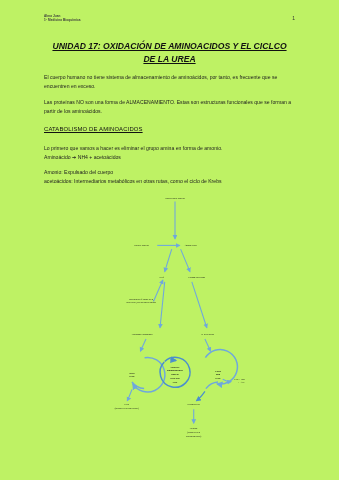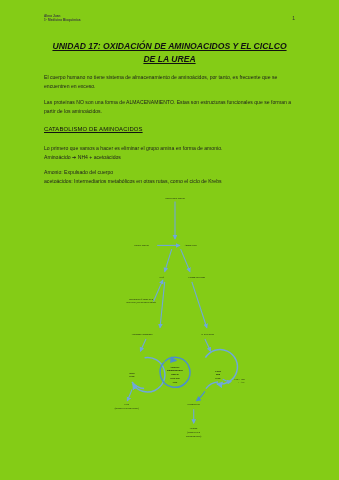--- a/index.html
+++ b/index.html
@@ -4,21 +4,21 @@
 <style>
   html,body{margin:0;padding:0;}
   body{
     width:339px;height:480px;
     background:#ffffff;
     font-family:"Liberation Sans", sans-serif;
     color:#1a1a1a;
     overflow:hidden;
     position:relative;
   }
-  .page{position:relative;width:339px;height:480px;background:#84cc16;}
+  .page{position:relative;width:339px;height:480px;background:#bef264;}
 
   
   .hdr{position:absolute;left:44px;top:14px;font-size:3.1px;line-height:1.45;
        color:#3c3c3c;font-weight:600;letter-spacing:.1px;}
   .pageno{position:absolute;right:44px;top:15px;font-size:5px;color:#333;}
 
   
   .title{position:absolute;left:44px;top:40px;width:251px;text-align:center;
          font-size:8.6px;font-weight:bold;font-style:italic;line-height:1.55;
          color:#111;}

